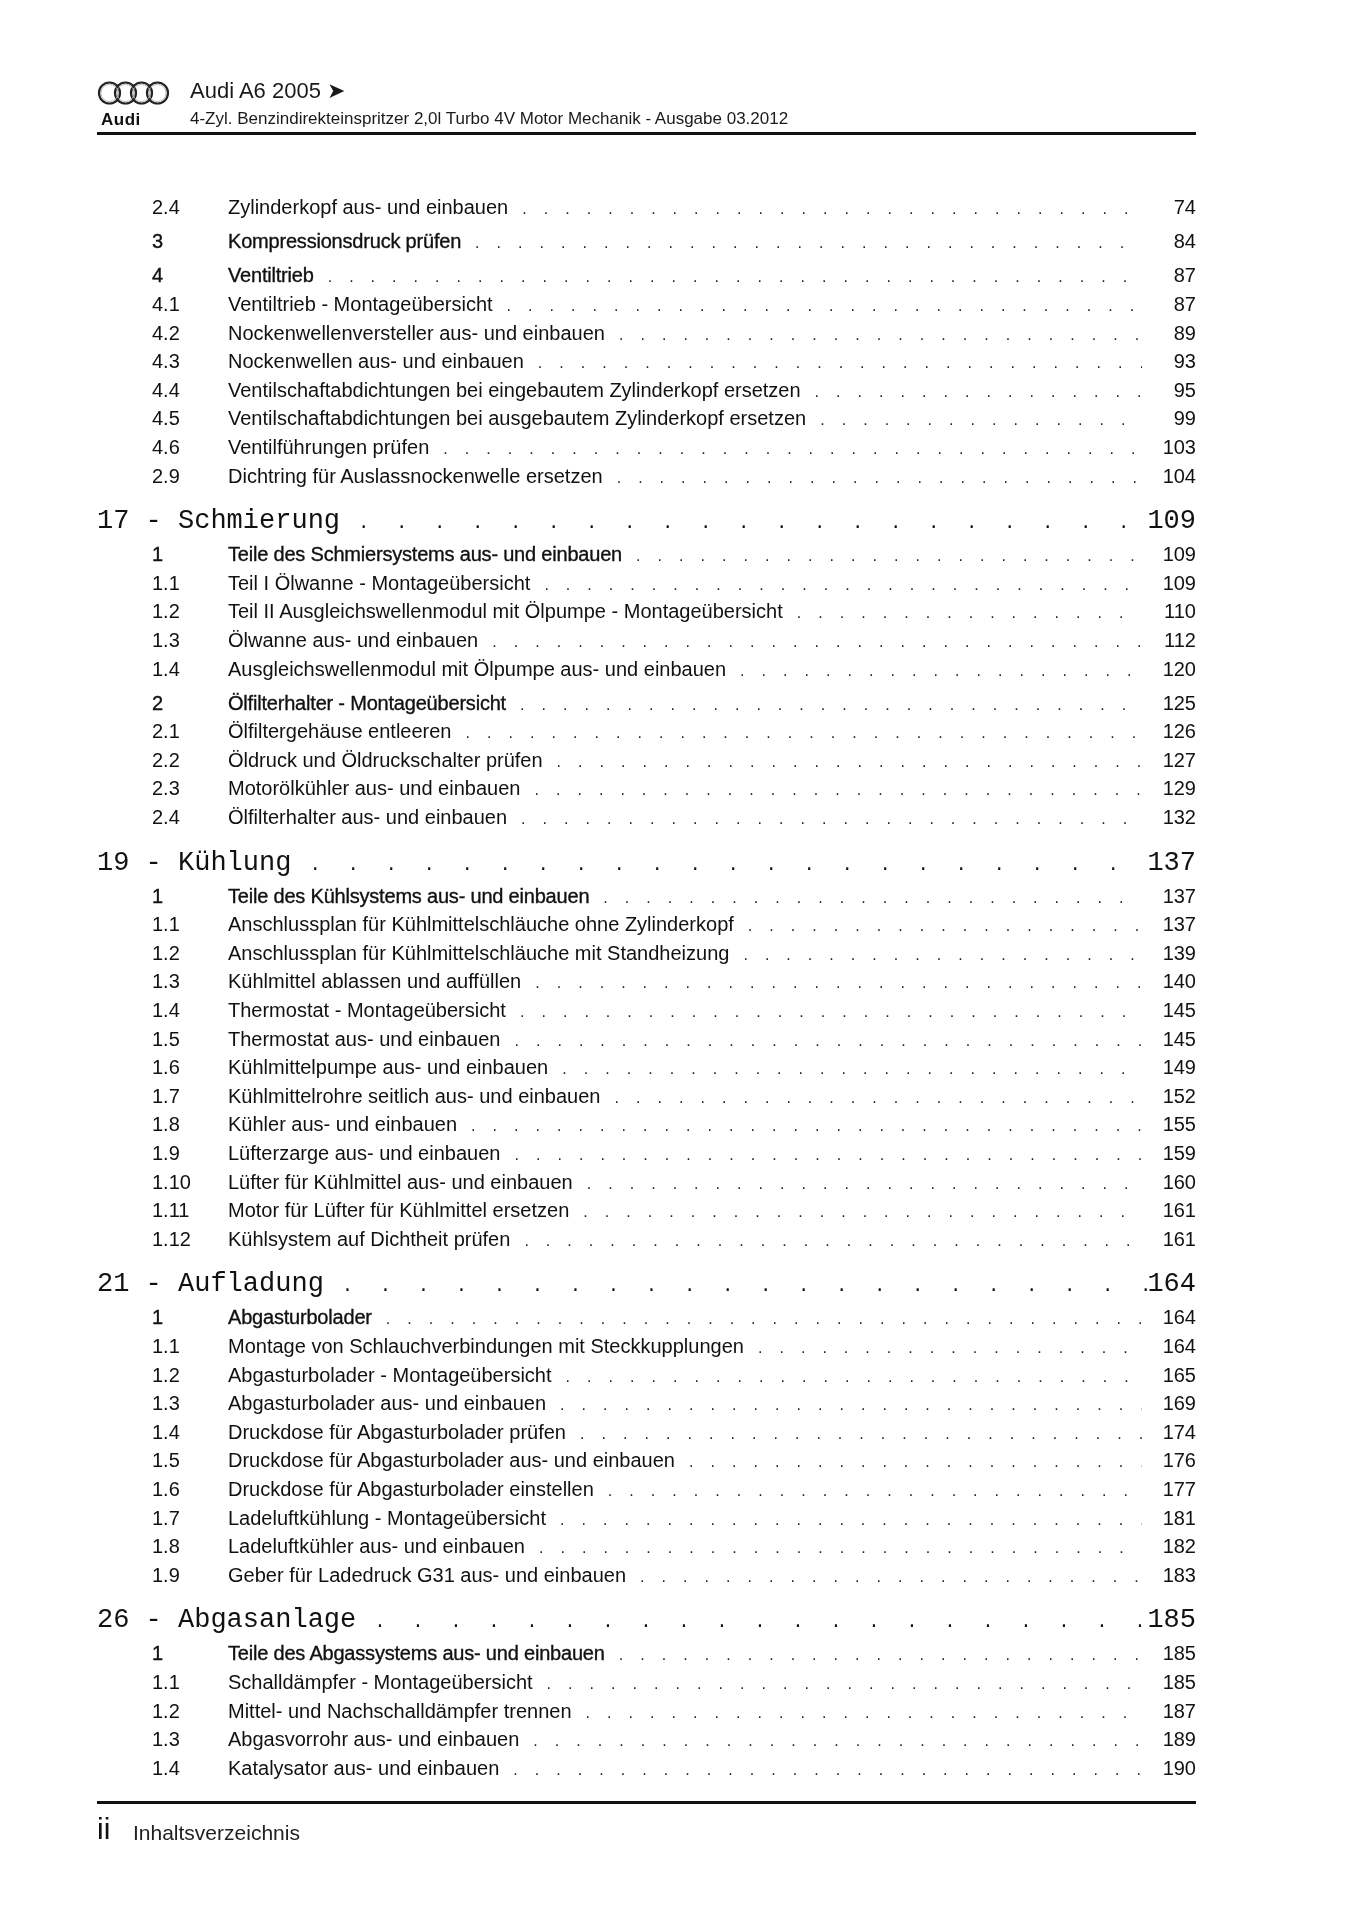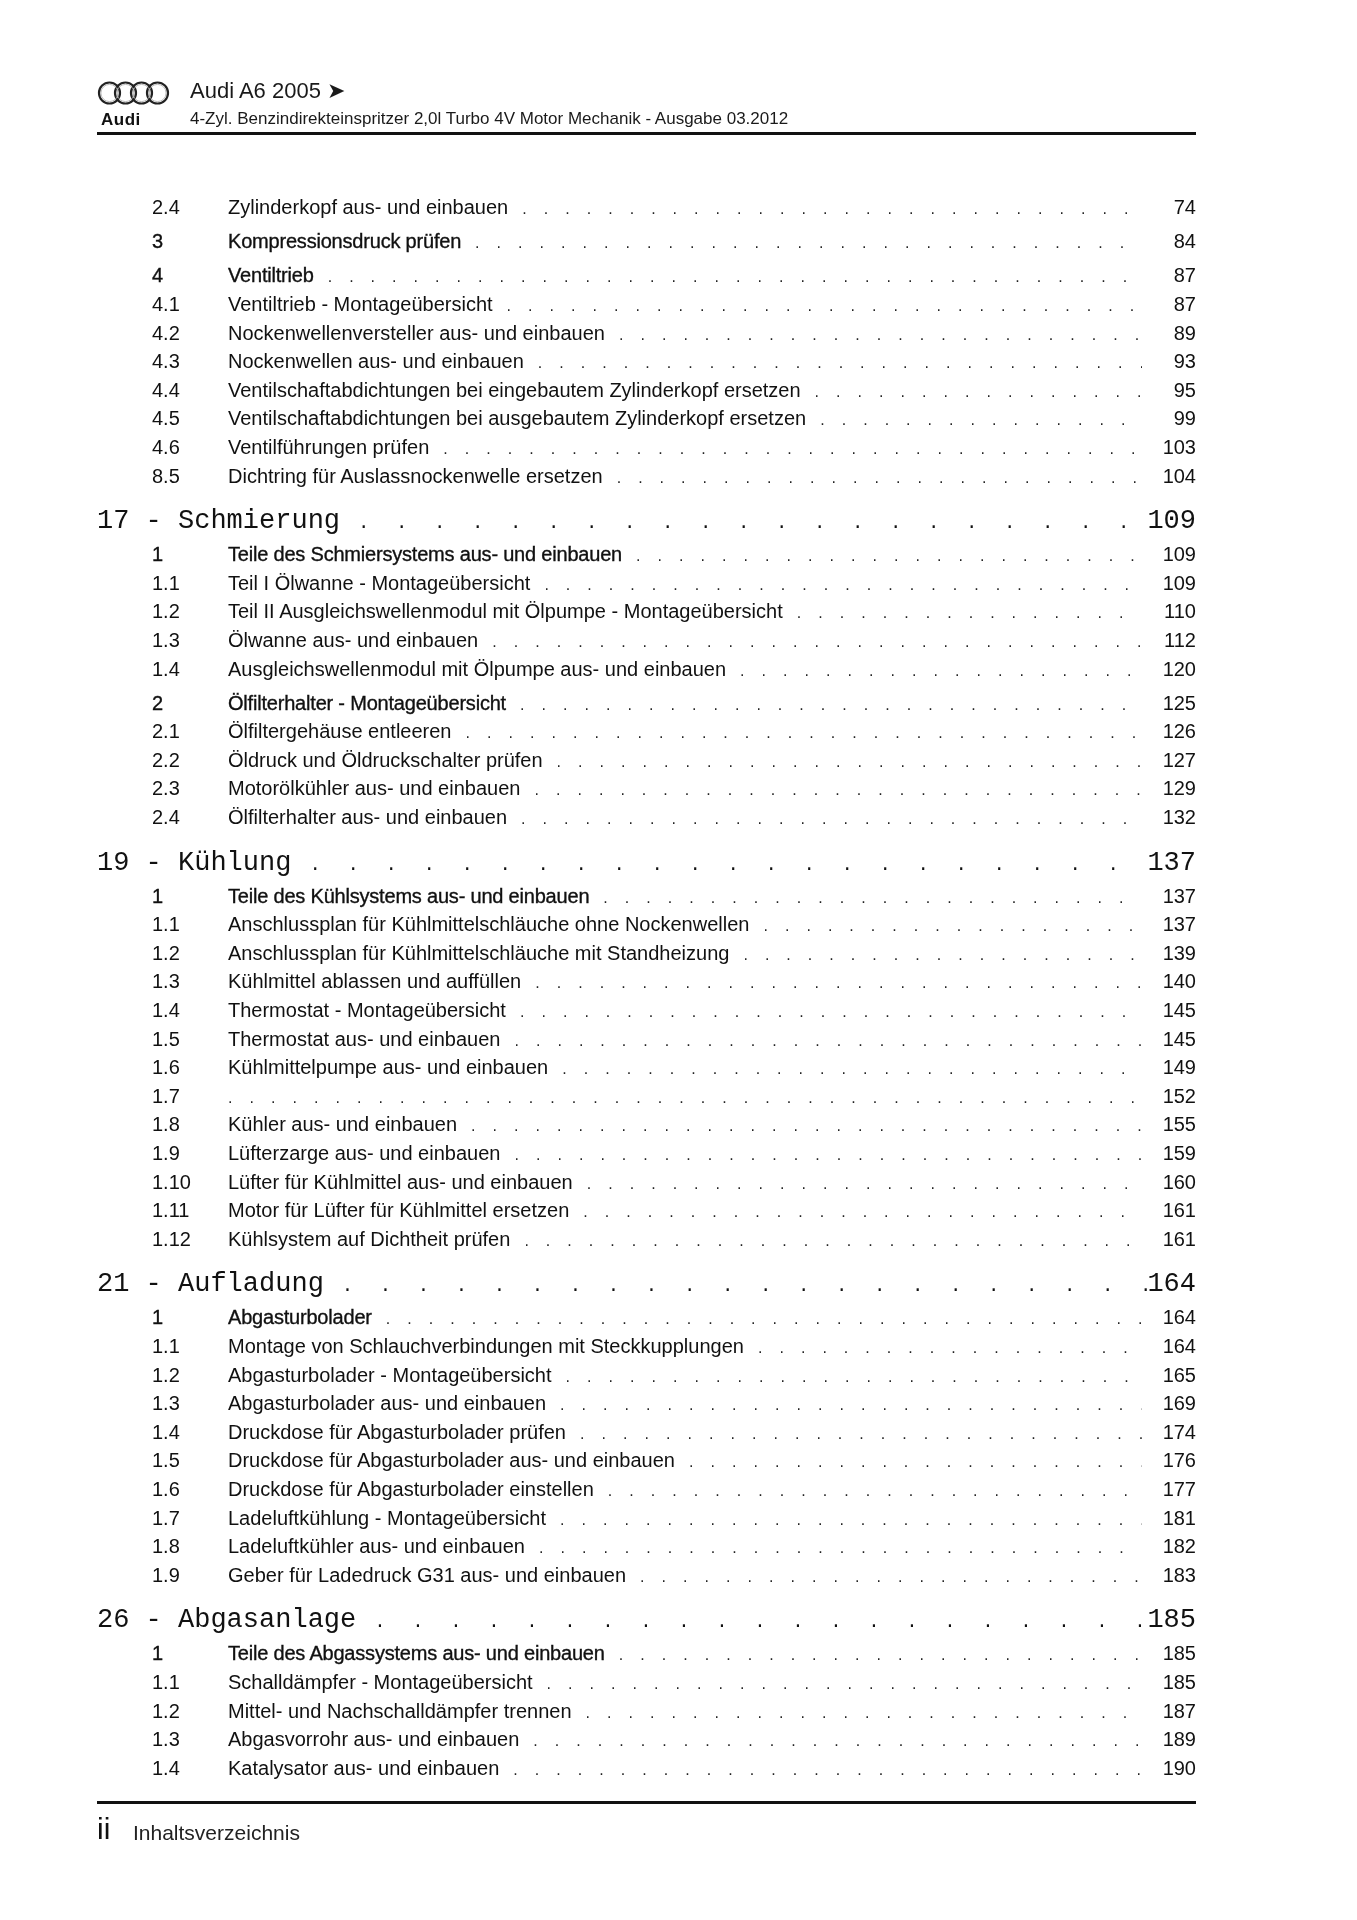--- a/index.html
+++ b/index.html
@@ -107,21 +107,21 @@
       <span class="leader">. . . . . . . . . . . . . . . . . . . . . . . . . . . . . . . . . . . . . . . . . . . . . . . . . . . . . . . . . . . . . . . . . . . . . . . . . . . . . . . . . . . . . . . . . . . . . . . . . . . . . . . . . . . . . . . . . . . . . . . . </span>
       <span class="page">99</span>
     </div>
     <div class="row">
       <span class="num">4.6</span>
       <span class="title">Ventilführungen prüfen</span>
       <span class="leader">. . . . . . . . . . . . . . . . . . . . . . . . . . . . . . . . . . . . . . . . . . . . . . . . . . . . . . . . . . . . . . . . . . . . . . . . . . . . . . . . . . . . . . . . . . . . . . . . . . . . . . . . . . . . . . . . . . . . . . . . </span>
       <span class="page">103</span>
     </div>
     <div class="row">
-      <span class="num">8.5</span>
+      <span class="num">2.9</span>
       <span class="title">Dichtring für Auslassnockenwelle ersetzen</span>
       <span class="leader">. . . . . . . . . . . . . . . . . . . . . . . . . . . . . . . . . . . . . . . . . . . . . . . . . . . . . . . . . . . . . . . . . . . . . . . . . . . . . . . . . . . . . . . . . . . . . . . . . . . . . . . . . . . . . . . . . . . . . . . . </span>
       <span class="page">104</span>
     </div>
     <div class="section">
       <span class="stitle">17 - Schmierung</span>
       <span class="leader">. . . . . . . . . . . . . . . . . . . . . . . . . . . . . . . . . . . . . . . . . . . . . . . . . . . . . . . . . . . . . . . . . . . . . . . . . . . . . . . . . . . . . . . . . . . . . . . . . . . . . . . . . . . . . . . . . . . . . . . . </span>
       <span class="page">109</span>
     </div>
     <div class="row lvl1">
@@ -190,21 +190,21 @@
       <span class="page">137</span>
     </div>
     <div class="row lvl1">
       <span class="num">1</span>
       <span class="title">Teile des Kühlsystems aus- und einbauen</span>
       <span class="leader">. . . . . . . . . . . . . . . . . . . . . . . . . . . . . . . . . . . . . . . . . . . . . . . . . . . . . . . . . . . . . . . . . . . . . . . . . . . . . . . . . . . . . . . . . . . . . . . . . . . . . . . . . . . . . . . . . . . . . . . . </span>
       <span class="page">137</span>
     </div>
     <div class="row">
       <span class="num">1.1</span>
-      <span class="title">Anschlussplan für Kühlmittelschläuche ohne Nockenwellen</span>
+      <span class="title">Anschlussplan für Kühlmittelschläuche ohne Zylinderkopf</span>
       <span class="leader">. . . . . . . . . . . . . . . . . . . . . . . . . . . . . . . . . . . . . . . . . . . . . . . . . . . . . . . . . . . . . . . . . . . . . . . . . . . . . . . . . . . . . . . . . . . . . . . . . . . . . . . . . . . . . . . . . . . . . . . . </span>
       <span class="page">137</span>
     </div>
     <div class="row">
       <span class="num">1.2</span>
       <span class="title">Anschlussplan für Kühlmittelschläuche mit Standheizung</span>
       <span class="leader">. . . . . . . . . . . . . . . . . . . . . . . . . . . . . . . . . . . . . . . . . . . . . . . . . . . . . . . . . . . . . . . . . . . . . . . . . . . . . . . . . . . . . . . . . . . . . . . . . . . . . . . . . . . . . . . . . . . . . . . . </span>
       <span class="page">139</span>
     </div>
     <div class="row">
@@ -226,20 +226,21 @@
       <span class="page">145</span>
     </div>
     <div class="row">
       <span class="num">1.6</span>
       <span class="title">Kühlmittelpumpe aus- und einbauen</span>
       <span class="leader">. . . . . . . . . . . . . . . . . . . . . . . . . . . . . . . . . . . . . . . . . . . . . . . . . . . . . . . . . . . . . . . . . . . . . . . . . . . . . . . . . . . . . . . . . . . . . . . . . . . . . . . . . . . . . . . . . . . . . . . . </span>
       <span class="page">149</span>
     </div>
     <div class="row">
       <span class="num">1.7</span>
+      <span class="title">Kühlmittelrohre seitlich aus- und einbauen</span>
       <span class="leader">. . . . . . . . . . . . . . . . . . . . . . . . . . . . . . . . . . . . . . . . . . . . . . . . . . . . . . . . . . . . . . . . . . . . . . . . . . . . . . . . . . . . . . . . . . . . . . . . . . . . . . . . . . . . . . . . . . . . . . . . </span>
       <span class="page">152</span>
     </div>
     <div class="row">
       <span class="num">1.8</span>
       <span class="title">Kühler aus- und einbauen</span>
       <span class="leader">. . . . . . . . . . . . . . . . . . . . . . . . . . . . . . . . . . . . . . . . . . . . . . . . . . . . . . . . . . . . . . . . . . . . . . . . . . . . . . . . . . . . . . . . . . . . . . . . . . . . . . . . . . . . . . . . . . . . . . . . </span>
       <span class="page">155</span>
     </div>
     <div class="row">

